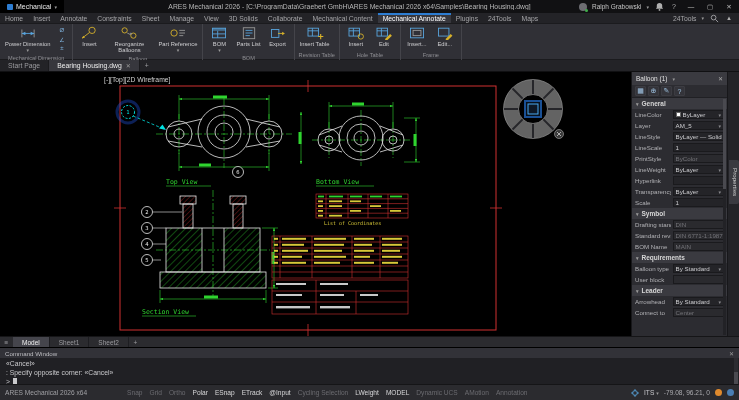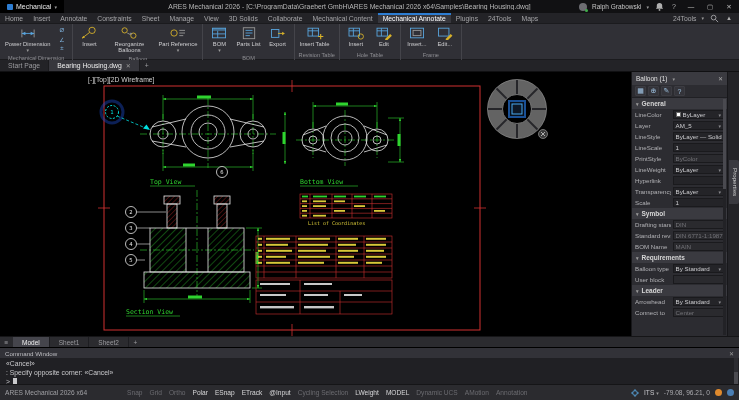--- a/index.html
+++ b/index.html
@@ -38,21 +38,21 @@
 
   
   .doctabs{position:absolute;left:0;top:60px;width:739px;height:12px;background:#232327;display:flex;align-items:stretch;font-size:6.8px;border-bottom:1px solid #101012;}
   .dtab{display:flex;align-items:center;gap:4px;padding:0 8px;color:#9a9a9e;cursor:pointer;border-right:1px solid #1b1b1e;}
   .dtab.active{background:#37373d;color:#ececec;}
   .dclose{font-size:6px;color:#9a9a9a;}
   .dplus{width:14px;display:flex;align-items:center;justify-content:center;color:#9a9a9e;cursor:pointer;}
 
   
   .main{position:absolute;left:0;top:72px;width:739px;height:264px;background:#000;}
-  .canvas{position:absolute;left:0;top:0;width:574px;height:264px;background:#000;overflow:hidden;}
+  .canvas{position:absolute;left:16px;top:0;width:574px;height:264px;background:#000;overflow:hidden;}
   .vplabel{position:absolute;left:88px;top:4px;font-size:6.8px;color:#d0d0d0;cursor:pointer;}
   #dwg text{font-family:"DejaVu Sans Mono",monospace;}
   .gt{fill:#2fd42f;font-size:6.5px;}
   .yt{fill:#d8c838;font-size:5px;}
   .bt{fill:#e8e8e8;font-size:5.5px;text-anchor:middle;}
   .ct{fill:#00e0e0;font-size:5.5px;text-anchor:middle;}
 
   
   .panel{position:absolute;left:631px;top:0;width:96px;height:264px;background:#2c2c31;border-left:1px solid #17171a;font-size:6.5px;overflow:hidden;}
   .phead{height:13px;background:#3a3a40;display:flex;align-items:center;gap:3px;padding:0 4px;color:#e2e2e2;}

